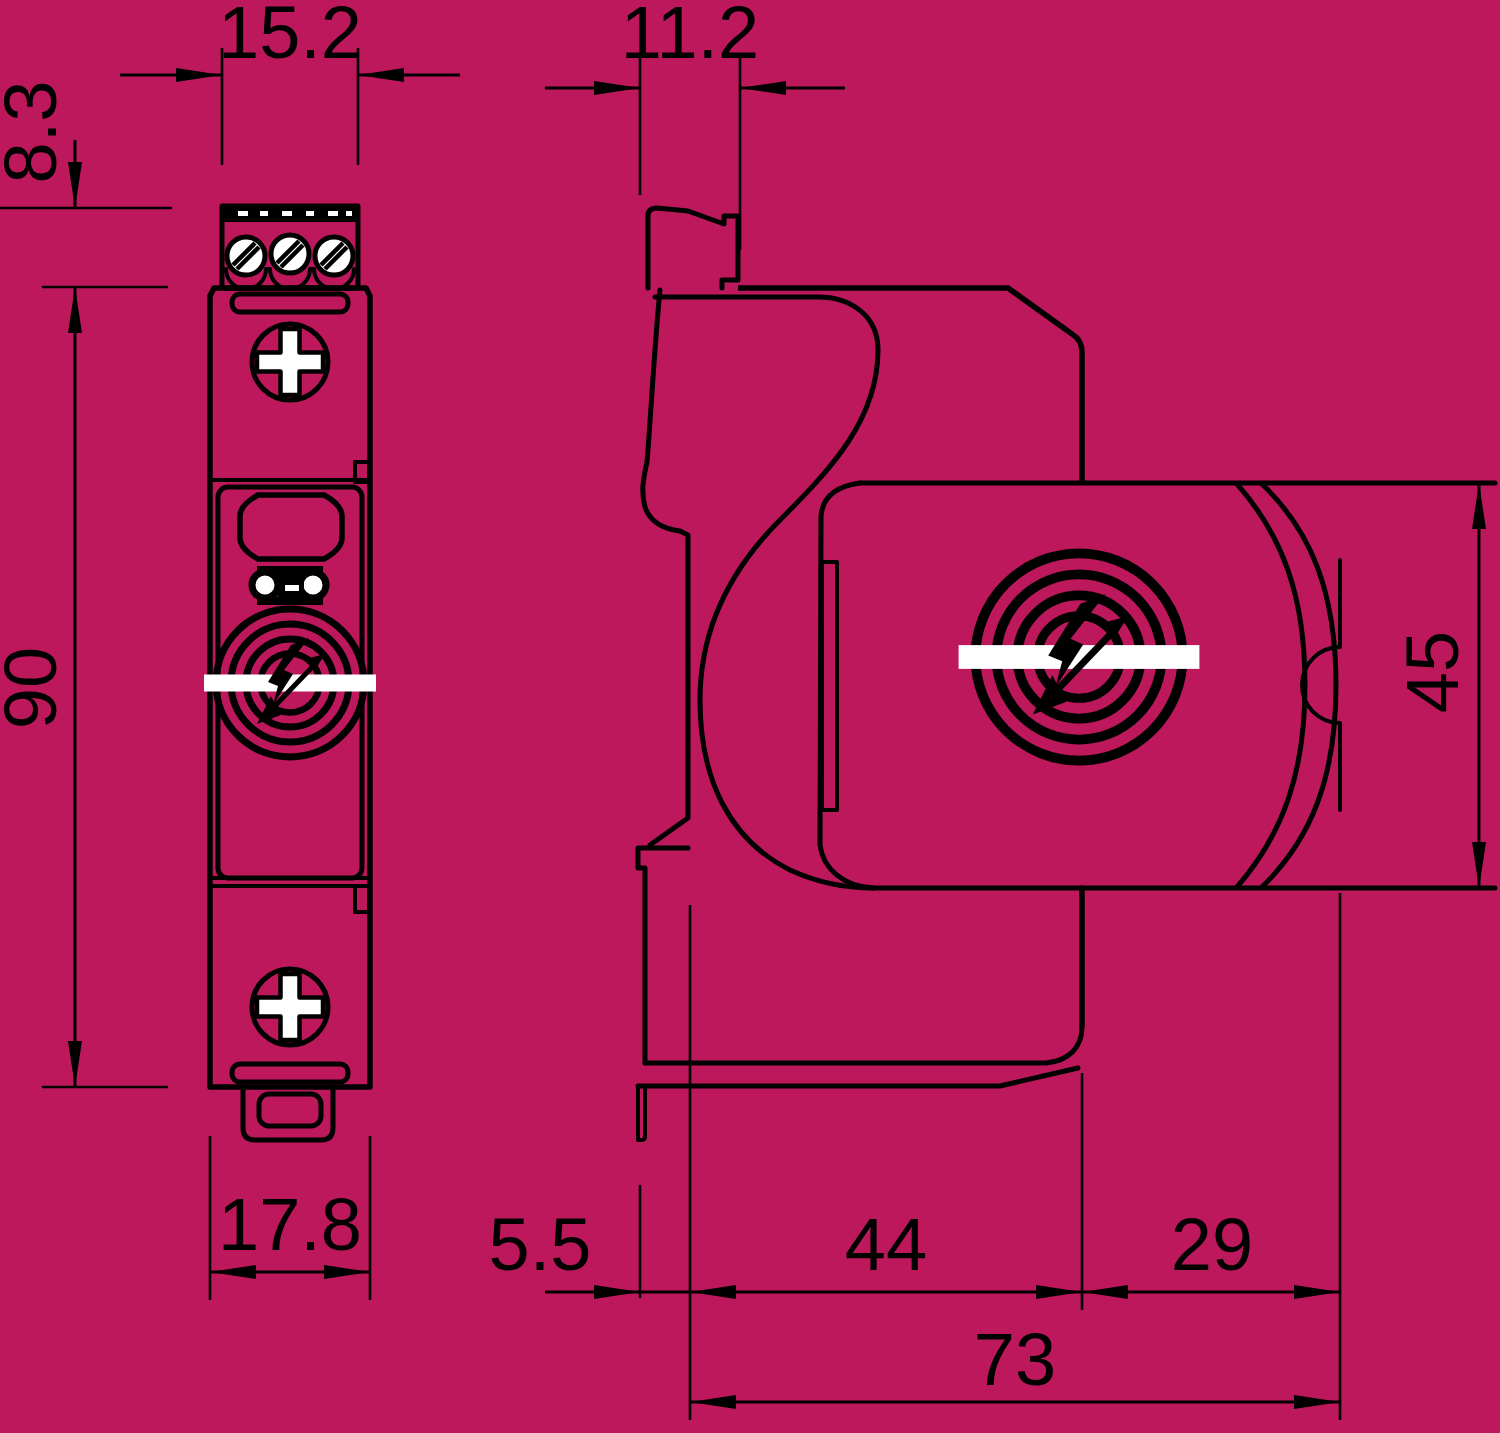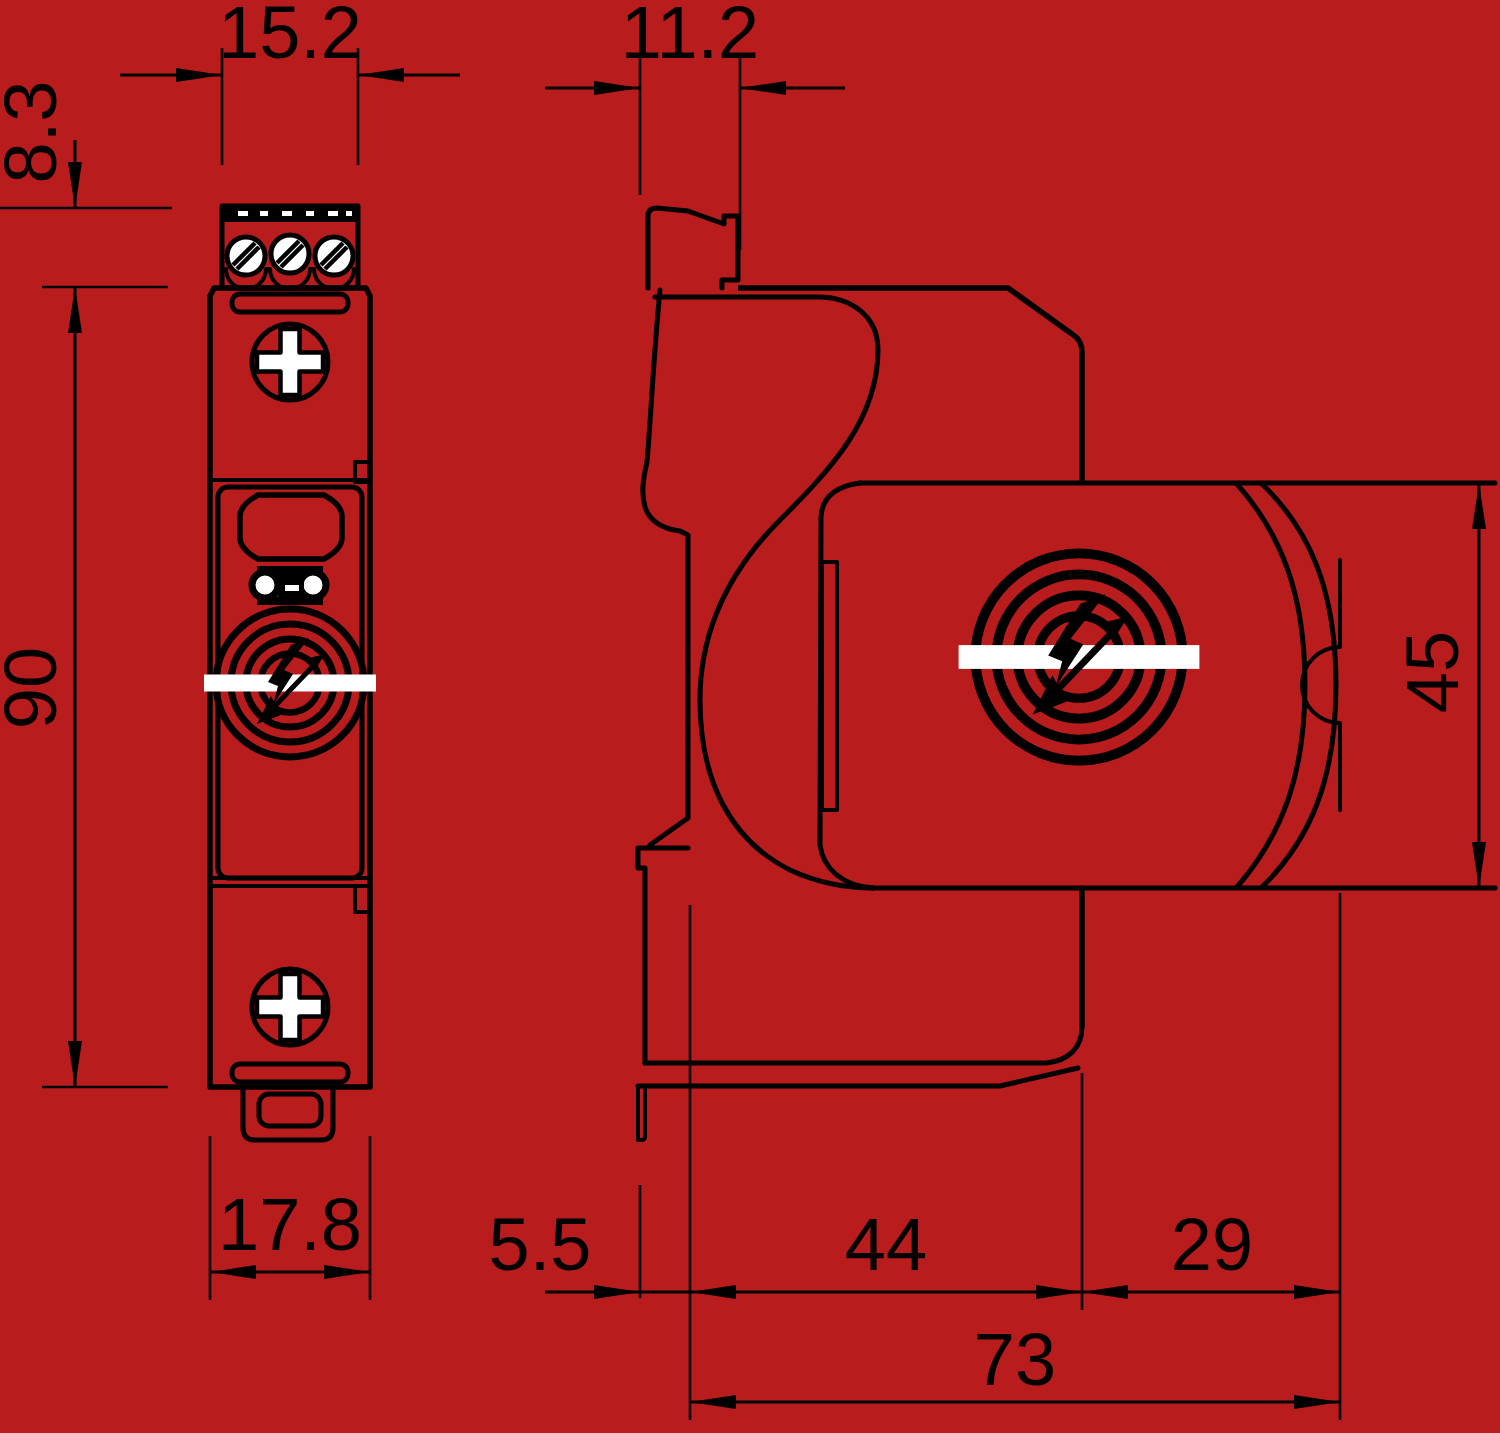--- a/index.html
+++ b/index.html
@@ -1,16 +1,16 @@
 <!DOCTYPE html>
 <html><head>
 <meta charset="utf-8">
 <style>
   html,body{margin:0;padding:0;background:#ffffff;}
-  .stage{width:1500px;height:1433px;background:#b91c1c;overflow:hidden;}
+  .stage{width:1500px;height:1433px;background:#be185d;overflow:hidden;}
   svg{display:block;}
   .ol{stroke:#000;stroke-width:5;fill:none;stroke-linejoin:round;stroke-linecap:round;}
   .ol4{stroke:#000;stroke-width:4;fill:none;stroke-linejoin:round;stroke-linecap:round;}
   .dim{stroke:#000;stroke-width:3;fill:none;stroke-linecap:butt;}
   .wit{stroke:#000;stroke-width:2.6;fill:none;stroke-linecap:butt;}
   .ah{fill:#000;stroke:none;}
   .blk{fill:#000;stroke:none;}
   .wht{fill:#fff;stroke:none;}
   .txt{font-family:"Liberation Sans",sans-serif;font-size:74px;fill:#000;}
 </style>

